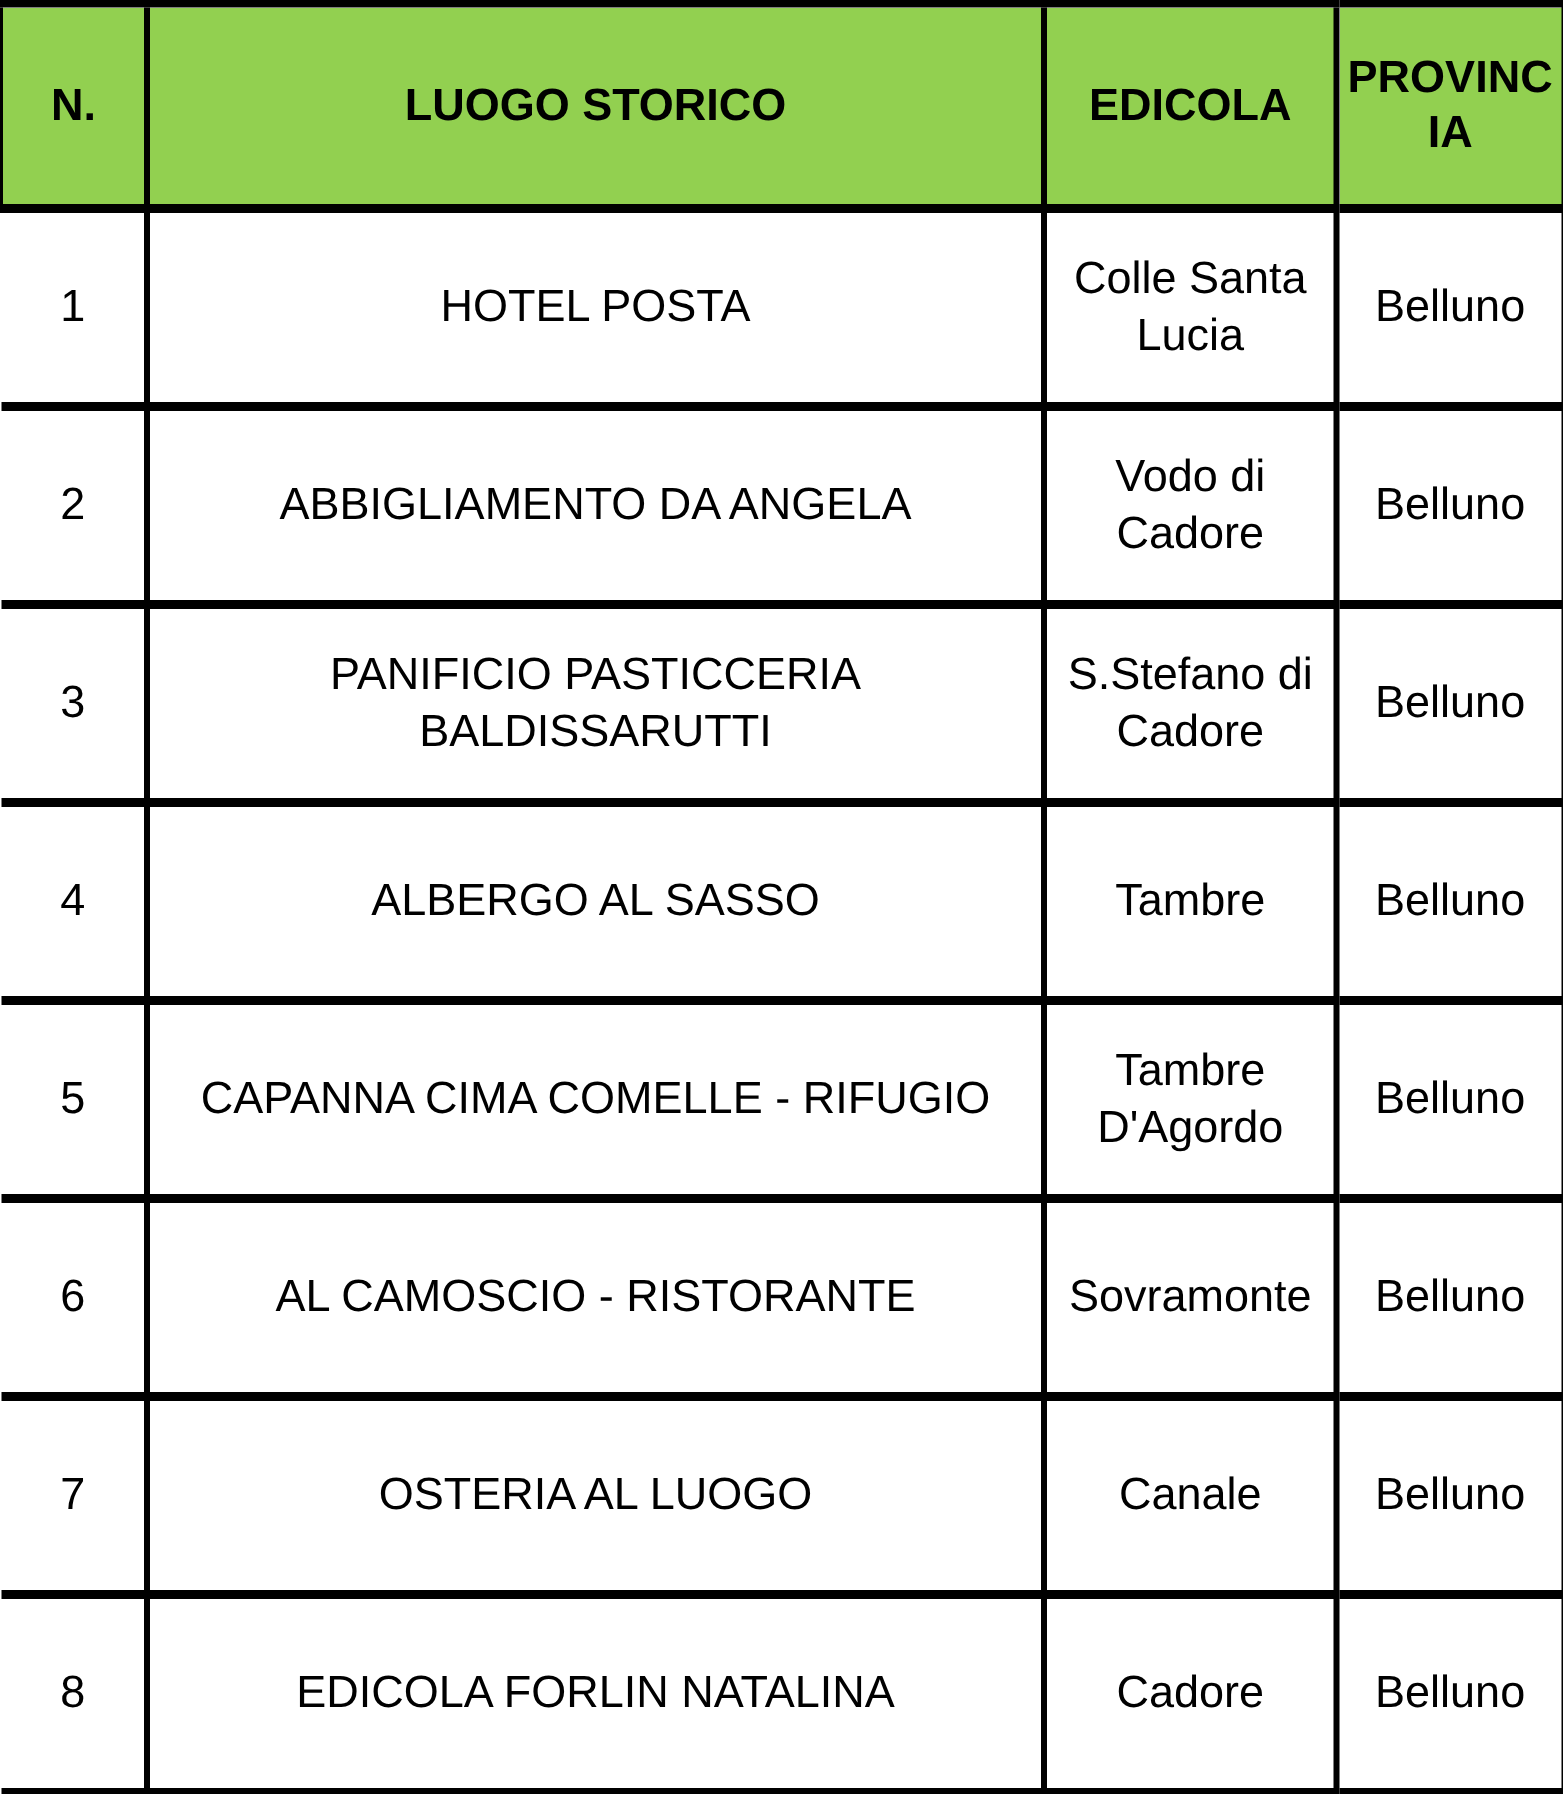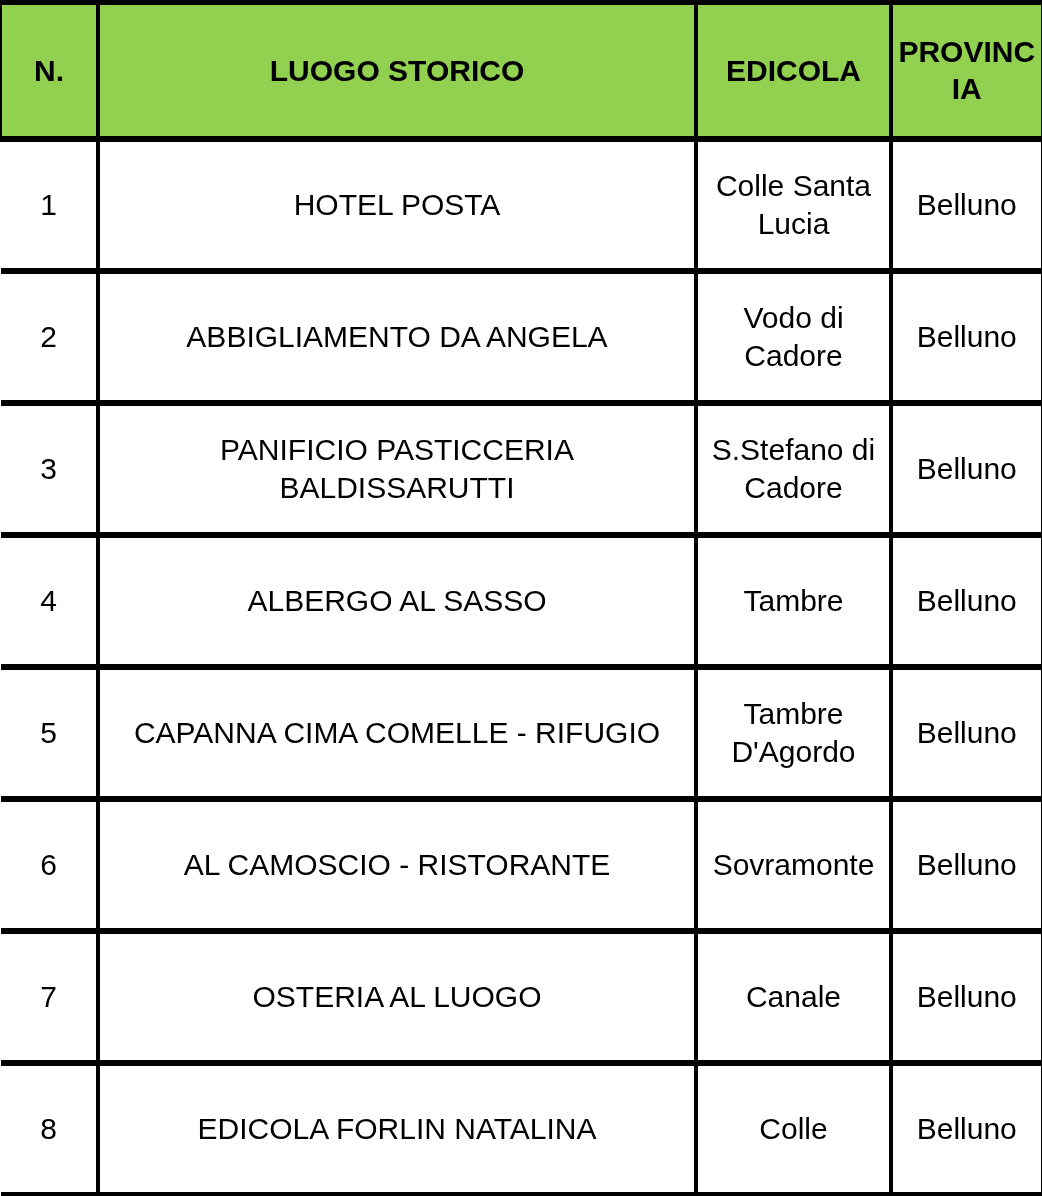--- a/index.html
+++ b/index.html
@@ -112,17 +112,17 @@
     </tr>
     <tr>
       <td class="c-n">7</td>
       <td class="c-luogo">OSTERIA AL LUOGO</td>
       <td class="c-comune">Canale</td>
       <td class="c-provincia">Belluno</td>
     </tr>
     <tr>
       <td class="c-n">8</td>
       <td class="c-luogo">EDICOLA FORLIN NATALINA</td>
-      <td class="c-comune">Colle</td>
+      <td class="c-comune">Cadore</td>
       <td class="c-provincia">Belluno</td>
     </tr>
   </tbody>
 </table>
 
 </body></html>

